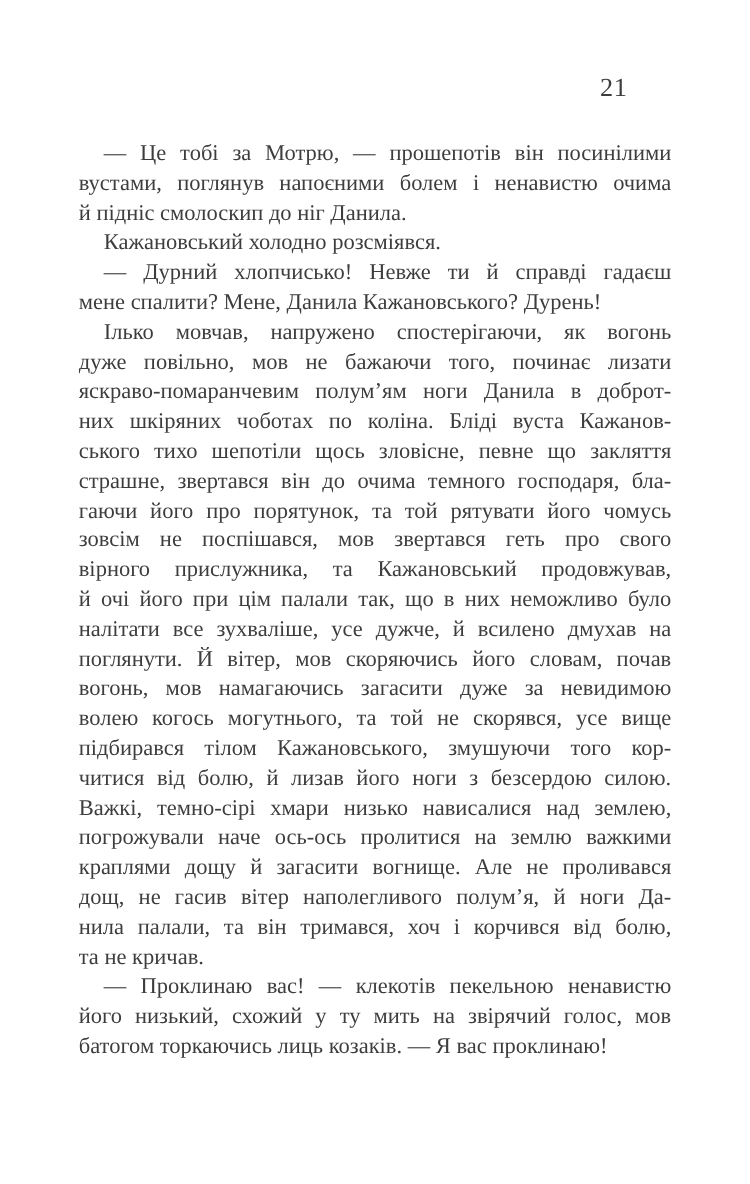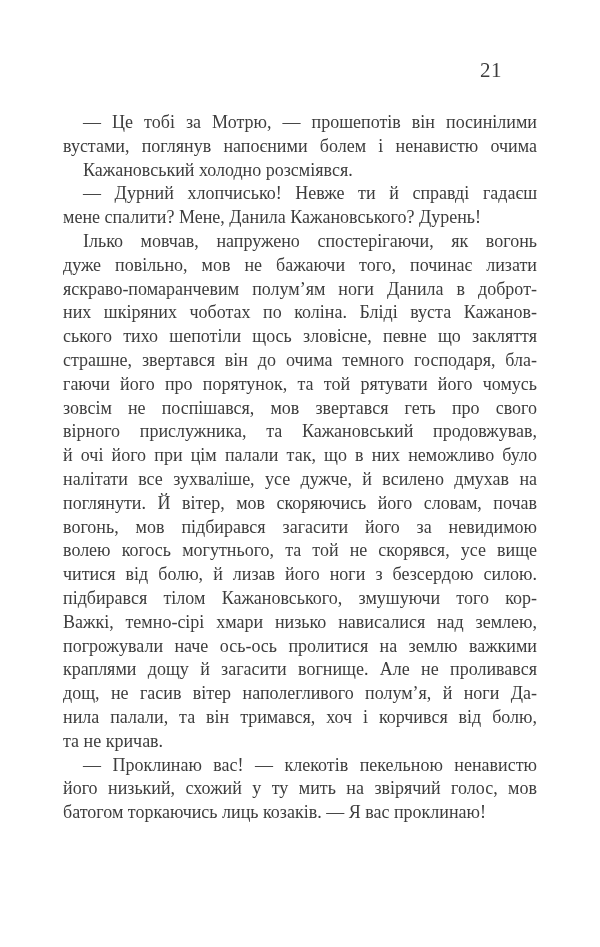--- a/index.html
+++ b/index.html
@@ -59,20 +59,21 @@
 </style>
 </head>
 <body>
 
 <div class="book-page">
   <span class="folio">21</span>
   <div class="text-block" id="text-block">
       <div class="para">
         <div class="line">— Це тобі за Мотрю, — прошепотів він посинілими</div>
         <div class="line">вустами, поглянув напоєними болем і ненавистю очима</div>
+        <div class="line last-line">й підніс смолоскип до ніг Данила.</div>
       </div>
       <div class="para">
         <div class="line last-line">Кажановський холодно розсміявся.</div>
       </div>
       <div class="para">
         <div class="line">— Дурний хлопчисько! Невже ти й справді гадаєш</div>
         <div class="line last-line">мене спалити? Мене, Данила Кажановського? Дурень!</div>
       </div>
       <div class="para">
         <div class="line">Ілько мовчав, напружено спостерігаючи, як вогонь</div>
@@ -80,24 +81,24 @@
         <div class="line">яскраво-помаранчевим полум’ям ноги Данила в доброт-</div>
         <div class="line">них шкіряних чоботах по коліна. Бліді вуста Кажанов-</div>
         <div class="line">ського тихо шепотіли щось зловісне, певне що закляття</div>
         <div class="line">страшне, звертався він до очима темного господаря, бла-</div>
         <div class="line">гаючи його про порятунок, та той рятувати його чомусь</div>
         <div class="line">зовсім не поспішався, мов звертався геть про свого</div>
         <div class="line">вірного прислужника, та Кажановський продовжував,</div>
         <div class="line">й очі його при цім палали так, що в них неможливо було</div>
         <div class="line">налітати все зухваліше, усе дужче, й всилено дмухав на</div>
         <div class="line">поглянути. Й вітер, мов скоряючись його словам, почав</div>
-        <div class="line">вогонь, мов підбирався загасити його за невидимою</div>
+        <div class="line">вогонь, мов намагаючись загасити дуже за невидимою</div>
         <div class="line">волею когось могутнього, та той не скорявся, усе вище</div>
+        <div class="line">підбирався тілом Кажановського, змушуючи того кор-</div>
         <div class="line">читися від болю, й лизав його ноги з безсердою силою.</div>
-        <div class="line">підбирався тілом Кажановського, змушуючи того кор-</div>
         <div class="line">Важкі, темно-сірі хмари низько нависалися над землею,</div>
         <div class="line">погрожували наче ось-ось пролитися на землю важкими</div>
         <div class="line">краплями дощу й загасити вогнище. Але не проливався</div>
         <div class="line">дощ, не гасив вітер наполегливого полум’я, й ноги Да-</div>
         <div class="line">нила палали, та він тримався, хоч і корчився від болю,</div>
         <div class="line last-line">та не кричав.</div>
       </div>
       <div class="para">
         <div class="line">— Проклинаю вас! — клекотів пекельною ненавистю</div>
         <div class="line">його низький, схожий у ту мить на звірячий голос, мов</div>

